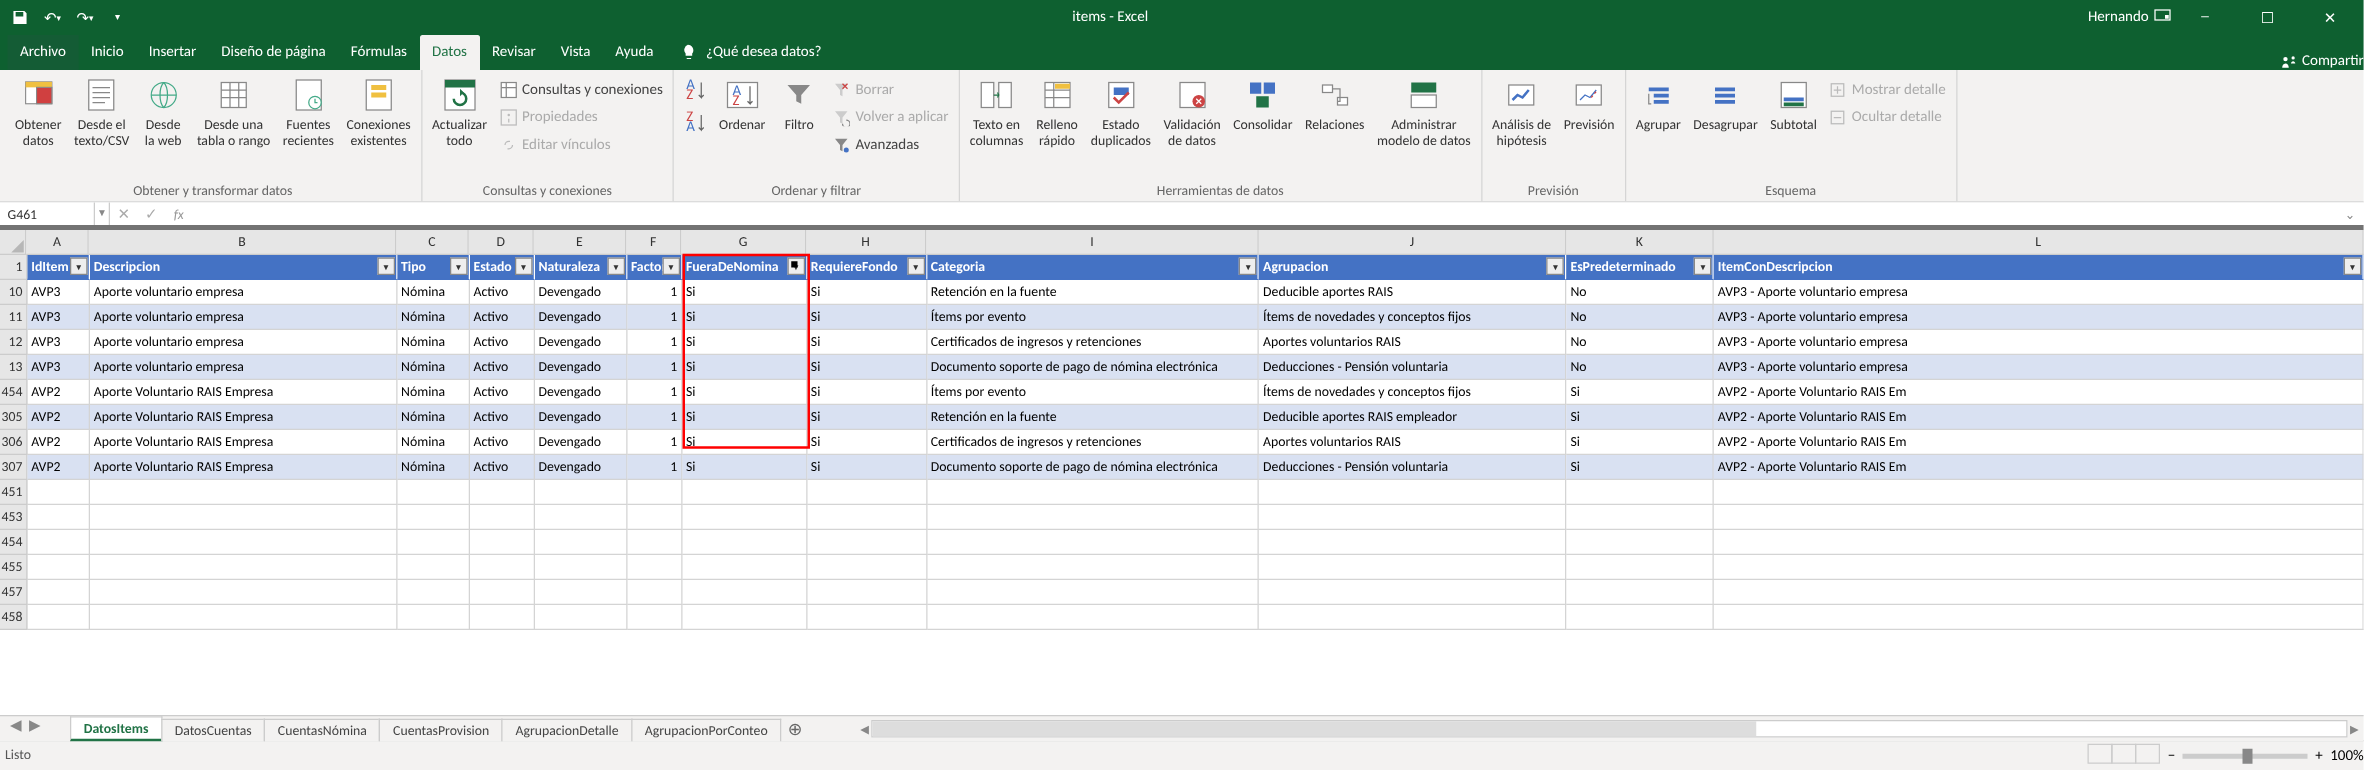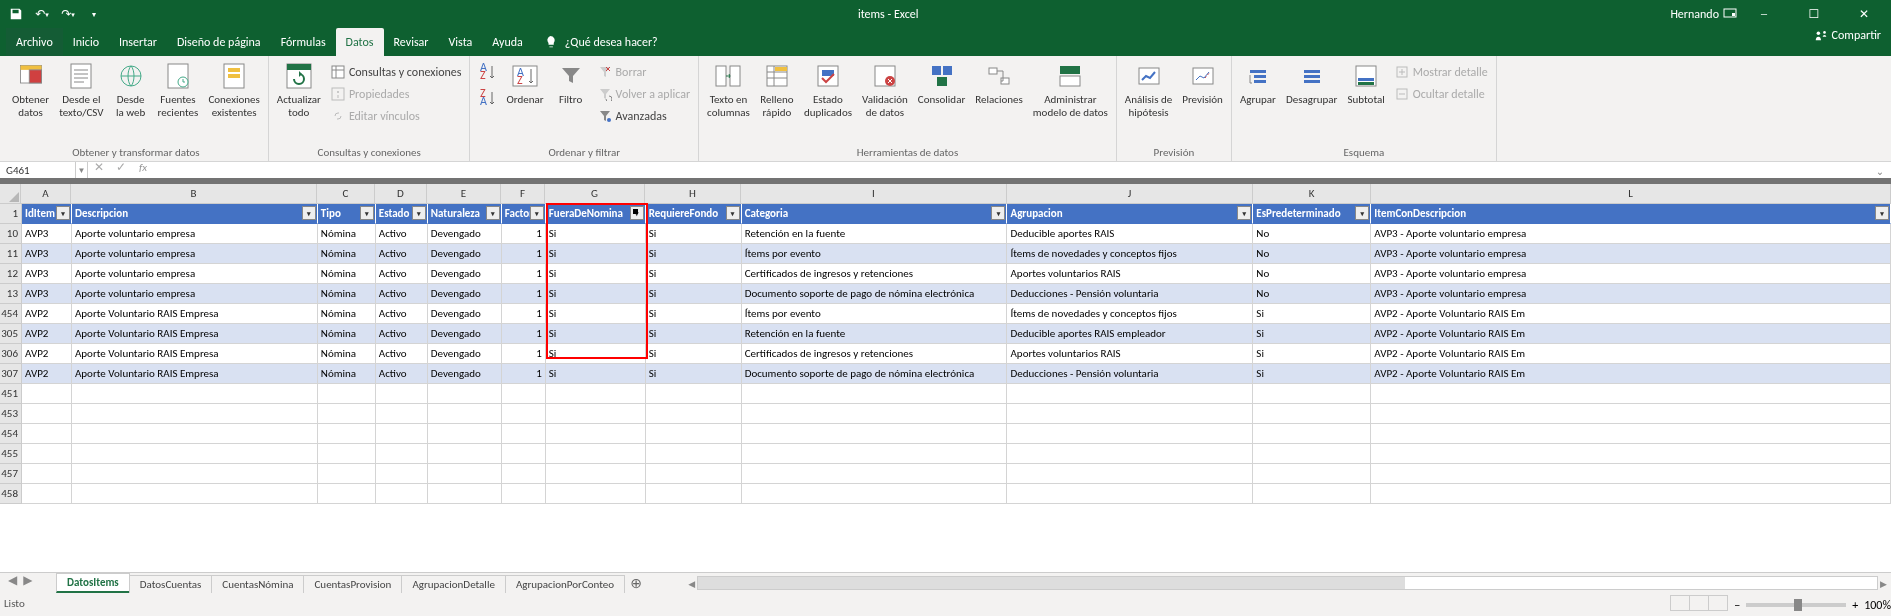--- a/index.html
+++ b/index.html
@@ -9,32 +9,32 @@
 .qa .qb{width:24px;height:24px;display:flex;align-items:center;justify-content:center;color:#fff;font-size:12px}
 .titlecenter{flex:1;text-align:center;font-size:12px}
 .titleright{display:flex;align-items:center;gap:4px}
 .winbtn{width:46px;height:28px;display:flex;align-items:center;justify-content:center;color:#fff}
 .menubar{height:28px;background:#0e6030;display:flex;align-items:stretch;padding-left:6px}
 .menutab{padding:0 10px;display:flex;align-items:center;color:#fff;font-size:12px;cursor:pointer}
 .menutab.file{background:#145c35}
 .menutab.active{background:#f3f2f1;color:#217346;border-top-left-radius:2px;border-top-right-radius:2px}
 .tell{display:flex;align-items:center;color:#fff;margin-left:12px;gap:6px}
 .tell svg{width:14px;height:14px;fill:#fff}
-.share{margin-left:auto;margin-right:10px;display:flex;align-items:flex-start;color:#fff;gap:4px}
+.share{margin-left:auto;display:flex;align-items:flex-end;color:#fff;gap:4px}
 .ribbon{height:106px;background:#f3f2f1;border-bottom:1px solid #d5d5d5;display:flex;align-items:stretch;padding:0 4px}
 .rgroup{border-right:1px solid #d5d5d5;display:flex;flex-direction:column;padding:2px 4px 0}
 .rgbody{flex:1;display:flex;align-items:flex-start;gap:2px}
 .rglabel{height:16px;text-align:center;font-size:11px;color:#666;display:flex;align-items:center;justify-content:center;padding-bottom:2px}
 .bigbtn{display:flex;flex-direction:column;align-items:center;justify-content:flex-start;width:auto;min-width:42px;height:72px;padding:2px 4px;text-align:center;line-height:1.15;gap:2px;cursor:pointer}
 .bigbtn .ic{width:32px;height:32px;display:flex;align-items:center;justify-content:center}
 .bigbtn .lbl{font-size:11px;color:#333}
 .smallbtn{display:flex;align-items:center;gap:4px;padding:2px 4px;font-size:11px;color:#444;cursor:pointer;height:20px}
 .smallbtn.dis{color:#aaa}
 .vcol{display:flex;flex-direction:column;gap:2px}
-.namebox{height:22px;background:#fff;border-bottom:6px solid #737373;display:flex;align-items:flex-end}
+.namebox{height:22px;background:#fff;border-bottom:4px solid #737373;display:flex;align-items:center}
 .nb{width:76px;border-right:1px solid #ccc;padding:0 6px;font-size:11px;color:#333;display:flex;align-items:center;height:100%}
 .nbdd{width:12px;display:flex;align-items:center;justify-content:center;border-right:1px solid #ccc;height:100%;color:#888;font-size:8px}
 .fxbtns{display:flex;align-items:center}
 .fxb{width:22px;height:22px;display:flex;align-items:center;justify-content:center;color:#aaa;font-size:12px}
 .fxlab{width:22px;text-align:center;font-style:italic;color:#999;font-size:11px}
 .fxinput{flex:1;padding:0 4px;font-size:11px;height:100%}
 .fxexp{width:22px;display:flex;align-items:center;justify-content:center;color:#888;font-size:10px}
 .gridwrap{position:absolute;top:184px;left:0;right:0;bottom:24px;overflow:hidden}
 .colhdrs{display:flex;height:20px;background:#e6e6e6}
 .corner{width:22px;border-right:1px solid #ccc;border-bottom:1px solid #ccc;background:#e6e6e6;display:flex;align-items:flex-end;justify-content:flex-end}
@@ -98,21 +98,21 @@
   <div class="menutab">Diseño de página</div>
   <div class="menutab">Fórmulas</div>
   <div class="menutab active">Datos</div>
   <div class="menutab">Revisar</div>
   <div class="menutab">Vista</div>
   <div class="menutab">Ayuda</div>
   <div class="tell">
       <svg viewBox="0 0 16 16">
         <path d="M6 1a5 5 0 014 8v2H4v-2a5 5 0 012-8zM5 13h4v1H5z"></path>
       </svg>
-      <span>¿Qué desea hacer?</span>
+      <span>¿Qué desea datos?</span>
     </div>
   <div class="share">
       <svg width="14" height="14" viewBox="0 0 16 16" fill="#fff">
         <circle cx="5" cy="6" r="2"></circle>
         <path d="M2 14c0-2 1-4 3-4s3 2 3 4zM10 10c0-1 1-2 2-2s2 1 2 2z"></path>
         <circle cx="12" cy="5" r="1.5"></circle>
       </svg>
       <span>Compartir</span>
     </div>
 </div>
@@ -143,20 +143,30 @@
         </div>
       <div class="bigbtn">
           <div class="ic">
             <svg width="24" height="24" viewBox="0 0 24 24">
               <circle cx="12" cy="12" r="10" fill="none" stroke="#4a8"></circle>
               <path d="M2 12h20M12 2c4 4 4 16 0 20M12 2c-4 4-4 16 0 20" stroke="#4a8" fill="none"></path>
             </svg>
           </div>
           <div class="lbl" style="white-space:pre-line">Desde
 la web</div>
+        </div>
+      <div class="bigbtn">
+          <div class="ic">
+            <svg width="24" height="24" viewBox="0 0 24 24">
+              <rect x="2" y="2" width="20" height="20" fill="#fff" stroke="#888"></rect>
+              <path d="M2 8h20M2 14h20M9 2v20M16 2v20" stroke="#888"></path>
+            </svg>
+          </div>
+          <div class="lbl" style="white-space:pre-line">Desde una
+tabla o rango</div>
         </div>
       <div class="bigbtn">
           <div class="ic">
             <svg width="24" height="28" viewBox="0 0 24 28">
               <rect x="2" y="2" width="20" height="24" fill="#fff" stroke="#888"></rect>
               <circle cx="17" cy="20" r="5" fill="#fff" stroke="#4a8"></circle>
               <path d="M17 17v3h2" stroke="#4a8" fill="none"></path>
             </svg>
           </div>
           <div class="lbl" style="white-space:pre-line">Fuentes

